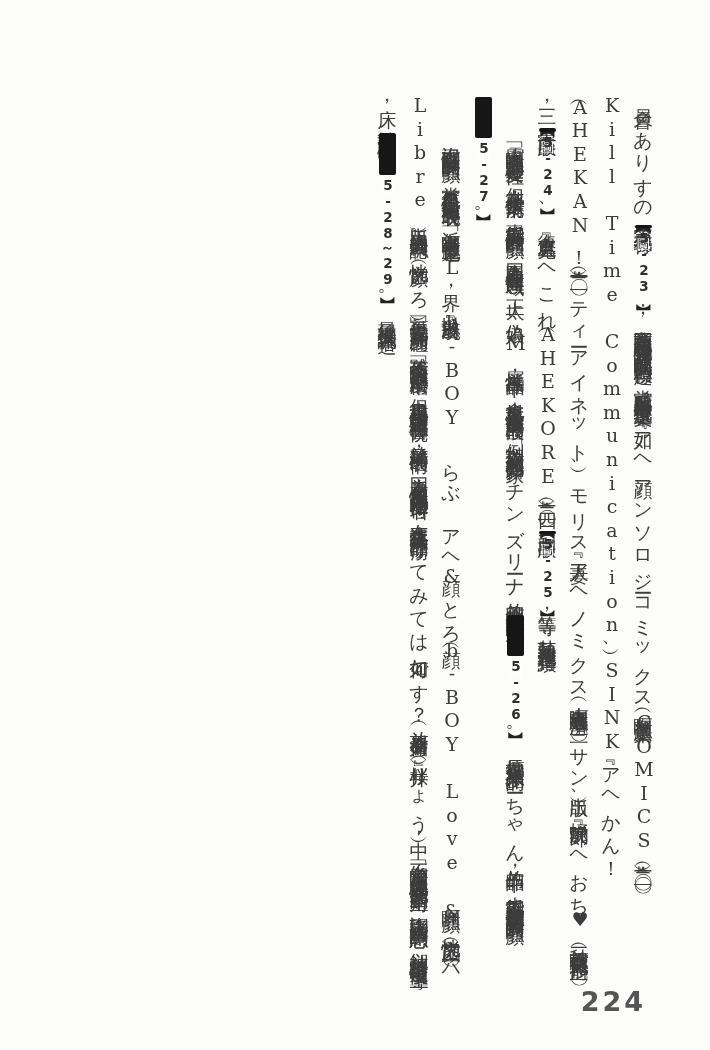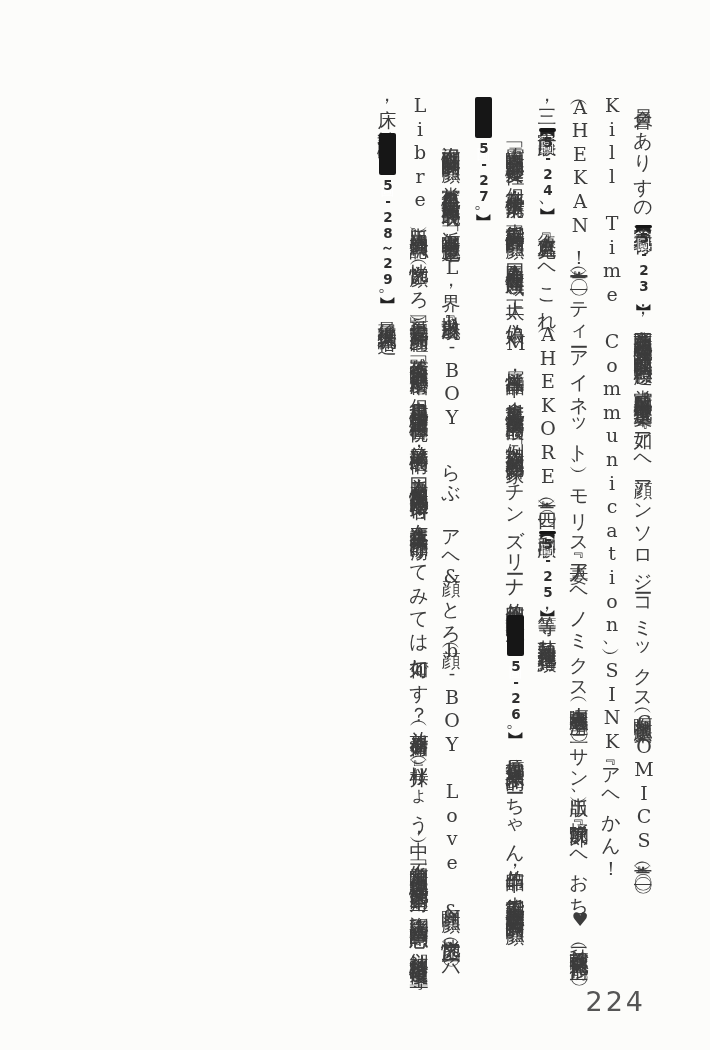--- a/index.html
+++ b/index.html
@@ -62,21 +62,21 @@
     font-weight: bold;
     font-size: 13.5px;
     color: #2e2e2e;
     letter-spacing: 0;
   }
   .page-number {
     position: absolute;
     top: 986px;
     right: 64px;
     font-family: "DejaVu Sans", "Liberation Sans", sans-serif;
-    font-weight: normal;
+    font-weight: bold;
     font-size: 27px;
     color: #555555;
     letter-spacing: 3px;
   }
 </style>
 </head>
 <body>
 
 <div class="page">
   <div class="article">

